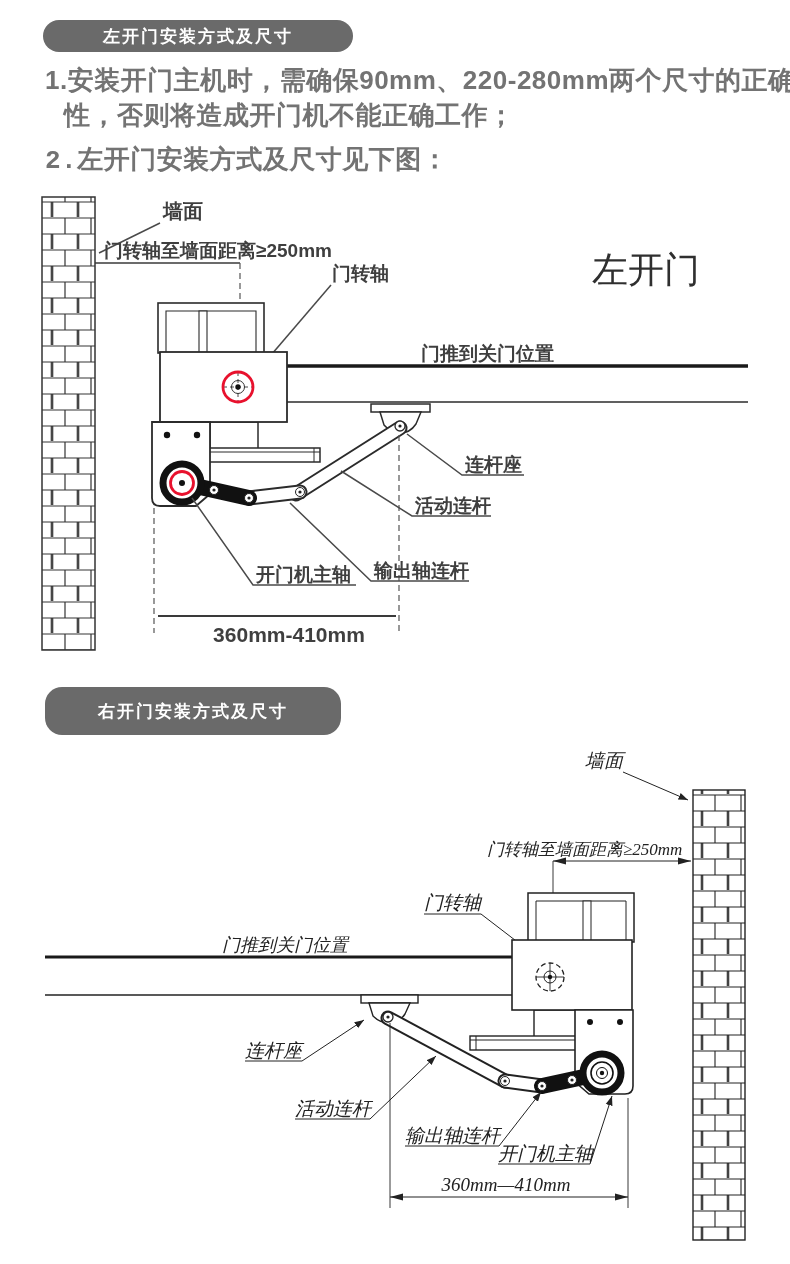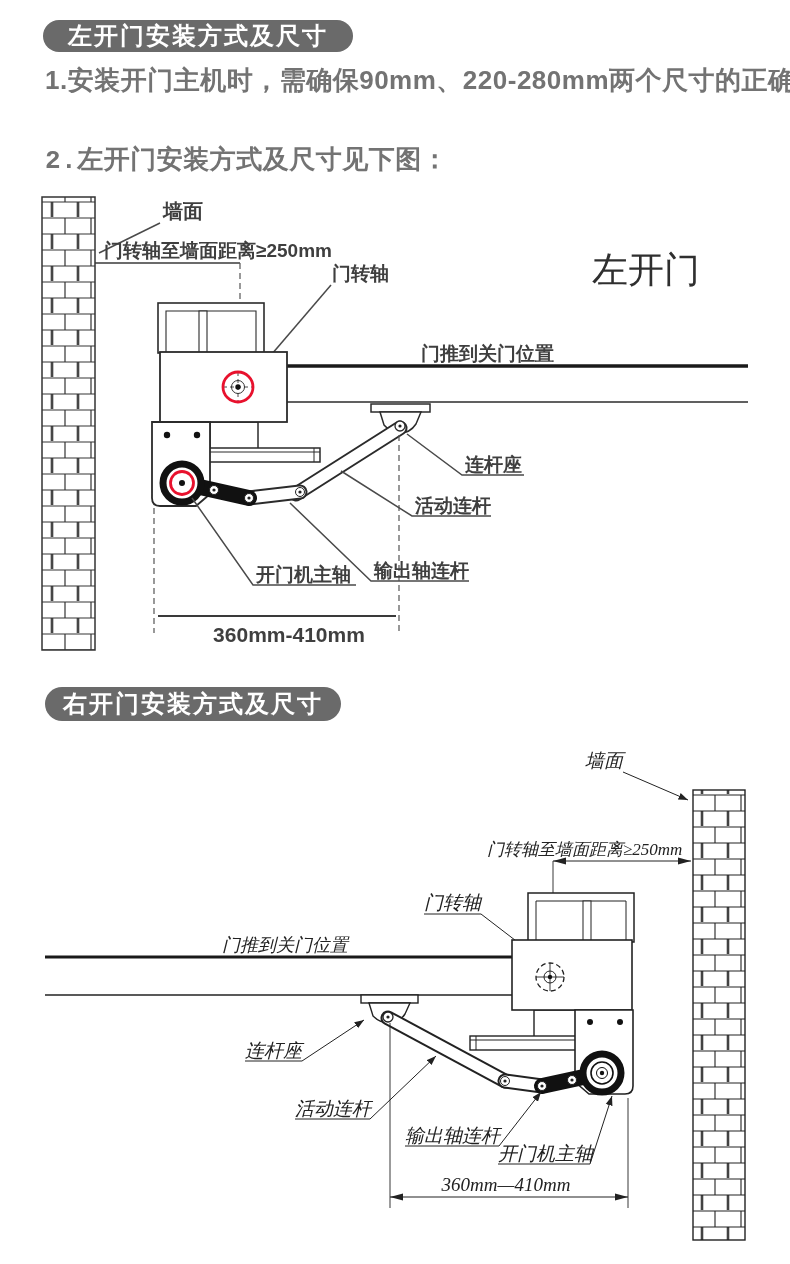--- a/index.html
+++ b/index.html
@@ -1,22 +1,22 @@
 <!DOCTYPE html>
 <html><head>
 <meta charset="utf-8">
 <style>
   html,body{margin:0;padding:0;background:#fff;}
   .page{position:relative;width:790px;height:1264px;background:#fff;overflow:hidden;
         font-family:"Liberation Sans", sans-serif;}
   .badge{position:absolute;background:#6a6a6a;color:#fff;border-radius:17px;
-         font-size:24px;font-weight:bold;letter-spacing:2px;
+         font-size:17px;font-weight:bold;letter-spacing:2px;
          display:flex;align-items:center;justify-content:center;}
   .badge1{left:43px;top:20px;width:310px;height:32px;}
-  .badge2{left:45px;top:687px;width:296px;height:34px;}
+  .badge2{left:45px;top:687px;width:296px;height:48px;}
   .bodyline{position:absolute;color:#737373;font-size:26px;font-weight:600;
             letter-spacing:0.5px;white-space:nowrap;}
   .l1{left:45px;top:63px;}
   .l2{left:64px;top:98px;}
   .l3{left:45px;top:142px;font-family:Liberation Mono, monospace;}
   svg{position:absolute;left:0;}
   .dgm1{top:185px;}
   .dgm2{top:730px;}
   text{fill:#3f3f3f;}
   .lbl1{font-family:"Liberation Sans",sans-serif;font-size:19px;font-weight:600;}
@@ -29,20 +29,21 @@
 </style>
 </head>
 <body>
 
 <div class="page">
 
   <div class="badge badge1">
     <span>左开门安装方式及尺寸</span>
   </div>
   <div class="bodyline l1">1.安装开门主机时，需确保90mm、220-280mm两个尺寸的正确</div>
+  <div class="bodyline l2">性，否则将造成开门机不能正确工作；</div>
   <div class="bodyline l3">2.左开门安装方式及尺寸见下图：</div>
 
   <svg class="dgm1" width="790" height="480" viewBox="0 0 790 480">
     <defs>
       <pattern id="bricks1" width="26" height="32" patternUnits="userSpaceOnUse">
         <rect width="26" height="32" fill="#fff"></rect>
         <path d="M0,1 H26 M0,17 H26 M13,1 V17 M0.7,17 V32 M25.3,17 V32" stroke="#333" stroke-width="1.2" fill="none"></path>
       </pattern>
       <marker id="arr1" markerWidth="11" markerHeight="9" refX="9.5" refY="4" orient="auto">
         <path d="M0,0.5 L9.5,4 L0,7.5 Z" fill="#3a3a3a"></path>

